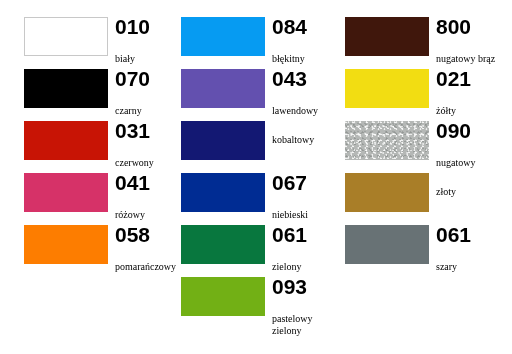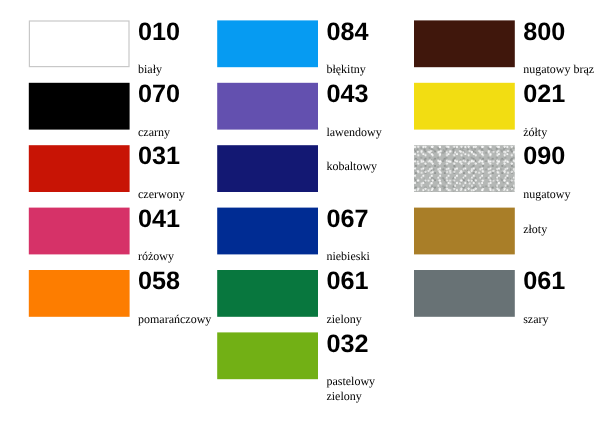--- a/index.html
+++ b/index.html
@@ -178,21 +178,21 @@
         <div class="swatch-row">
           <div class="swatch-chip" style="background-color: rgb(8, 119, 62);"></div>
           <div class="swatch-text">
             <div class="swatch-code">061</div>
             <div class="swatch-label">zielony</div>
           </div>
         </div>
         <div class="swatch-row">
           <div class="swatch-chip" style="background-color: rgb(114, 176, 21);"></div>
           <div class="swatch-text">
-            <div class="swatch-code">032</div>
+            <div class="swatch-code">093</div>
             <div class="swatch-label">pastelowy
 zielony</div>
           </div>
         </div>
       </div>
       <div class="swatch-column col-2">
         <div class="swatch-row">
           <div class="swatch-chip" style="background-color: rgb(64, 23, 12);"></div>
           <div class="swatch-text">
             <div class="swatch-code">800</div>

